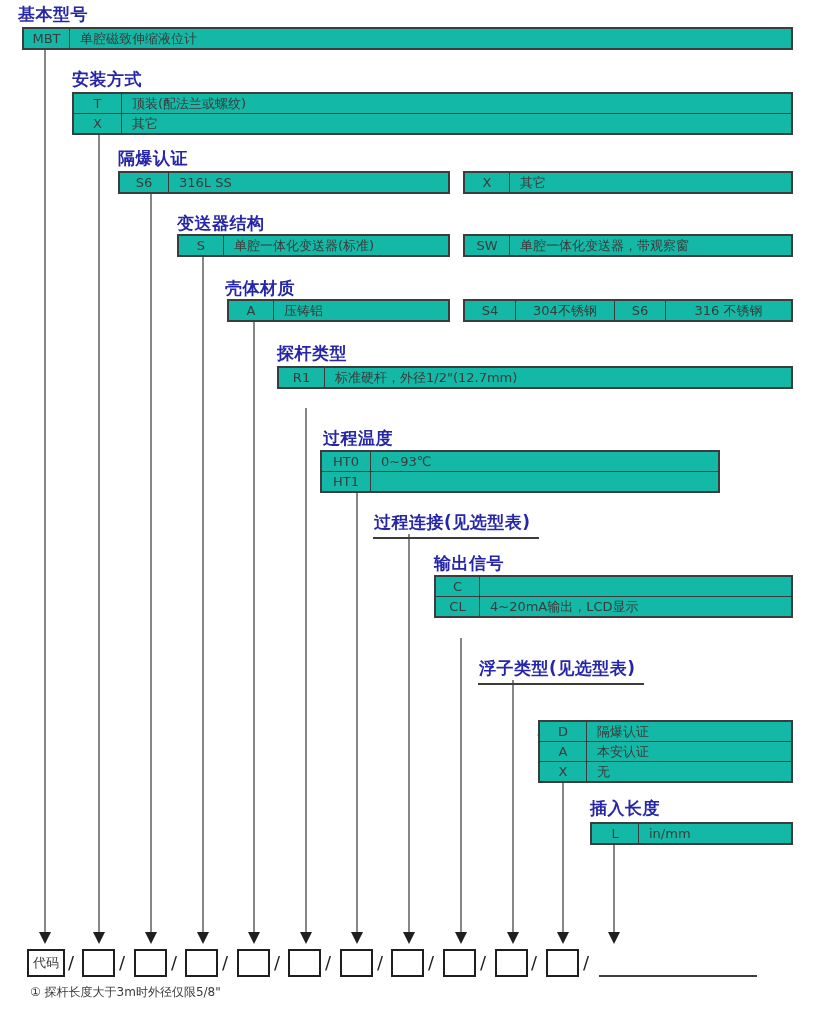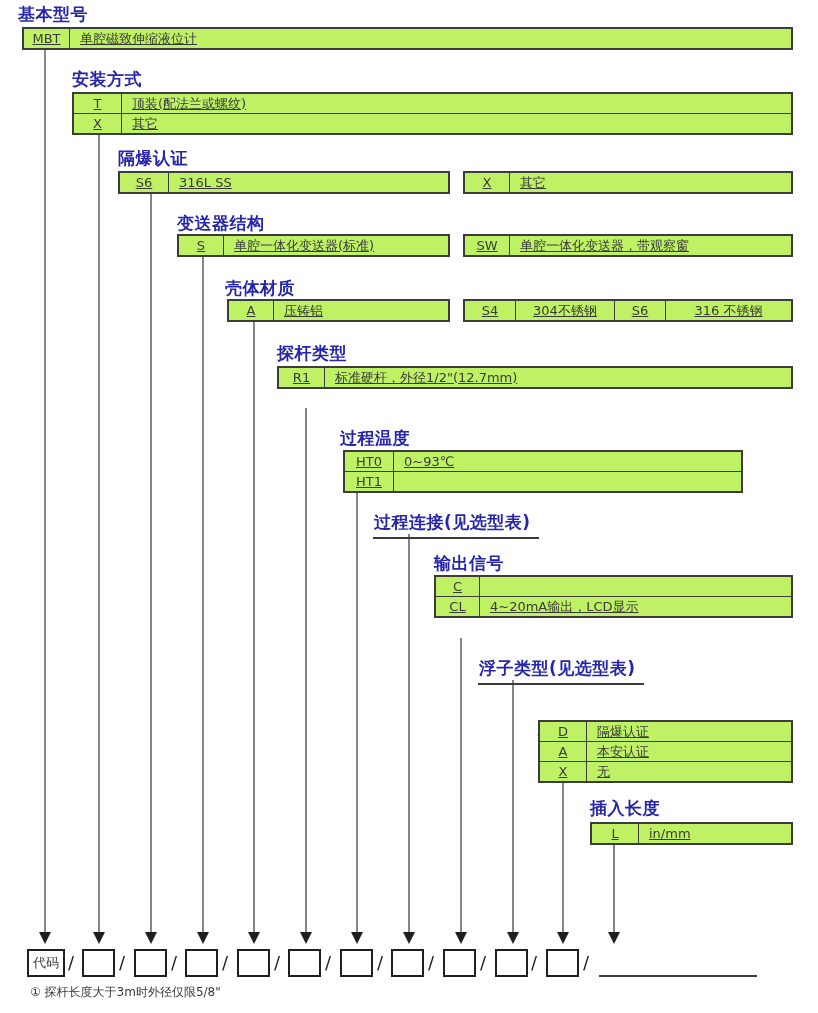--- a/index.html
+++ b/index.html
@@ -7,22 +7,22 @@
     position:relative;width:818px;height:1013px;background:#ffffff;overflow:hidden;
     font-family:"DejaVu Sans","Liberation Sans",sans-serif;
     color:var(--text-dark,#3a3a3a);
   }
   .sec-title{
     position:absolute;font-size:17px;font-weight:bold;white-space:nowrap;
     color:var(--header-blue,#2626a8);letter-spacing:.5px;
   }
   .sec-title.underlined{border-bottom:2px solid var(--border-dark,#4a4a4a);padding:0 8px 3px 1px;}
   .tbl{
-    position:absolute;border:2px solid var(--border-dark,#3c3c3c);background:#bef264;
-    display:flex;flex-direction:column;box-sizing:border-box;text-decoration:underline;
+    position:absolute;border:2px solid var(--border-dark,#3c3c3c);background:#14b8a6;
+    display:flex;flex-direction:column;box-sizing:border-box;
   }
   .tr{display:flex;height:19px;line-height:19px;font-size:13px;white-space:nowrap;}
   .tr + .tr{border-top:1px solid var(--border-dark,#3c3c3c);}
   .td-code{
     display:flex;align-items:center;justify-content:center;
     border-right:1px solid var(--border-dark,#3c3c3c);box-sizing:border-box;flex:0 0 auto;
   }
   .td-mid{
     display:flex;align-items:center;justify-content:center;
     border-right:1px solid var(--border-dark,#3c3c3c);box-sizing:border-box;flex:0 0 auto;
@@ -141,22 +141,22 @@
   </div>
 
   <div class="sec-title" style="left:277px;top:342px">探杆类型</div>
   <div class="tbl" style="left:277px;top:366px;width:516px">
     <div class="tr">
       <div class="td-code" style="width:46px">R1</div>
       <div class="td-desc">标准硬杆，外径1/2"(12.7mm)</div>
     </div>
   </div>
 
-  <div class="sec-title" style="left:340px;top:427px">过程温度</div>
-  <div class="tbl" style="left:343px;top:450px;width:400px">
+  <div class="sec-title" style="left:323px;top:427px">过程温度</div>
+  <div class="tbl" style="left:320px;top:450px;width:400px">
     <div class="tr">
       <div class="td-code" style="width:49px">HT0</div>
       <div class="td-desc">0~93℃</div>
     </div>
     <div class="tr">
       <div class="td-code" style="width:49px">HT1</div>
     </div>
   </div>
 
   <div class="sec-title underlined" style="left:373px;top:511px">过程连接(见选型表)</div>

